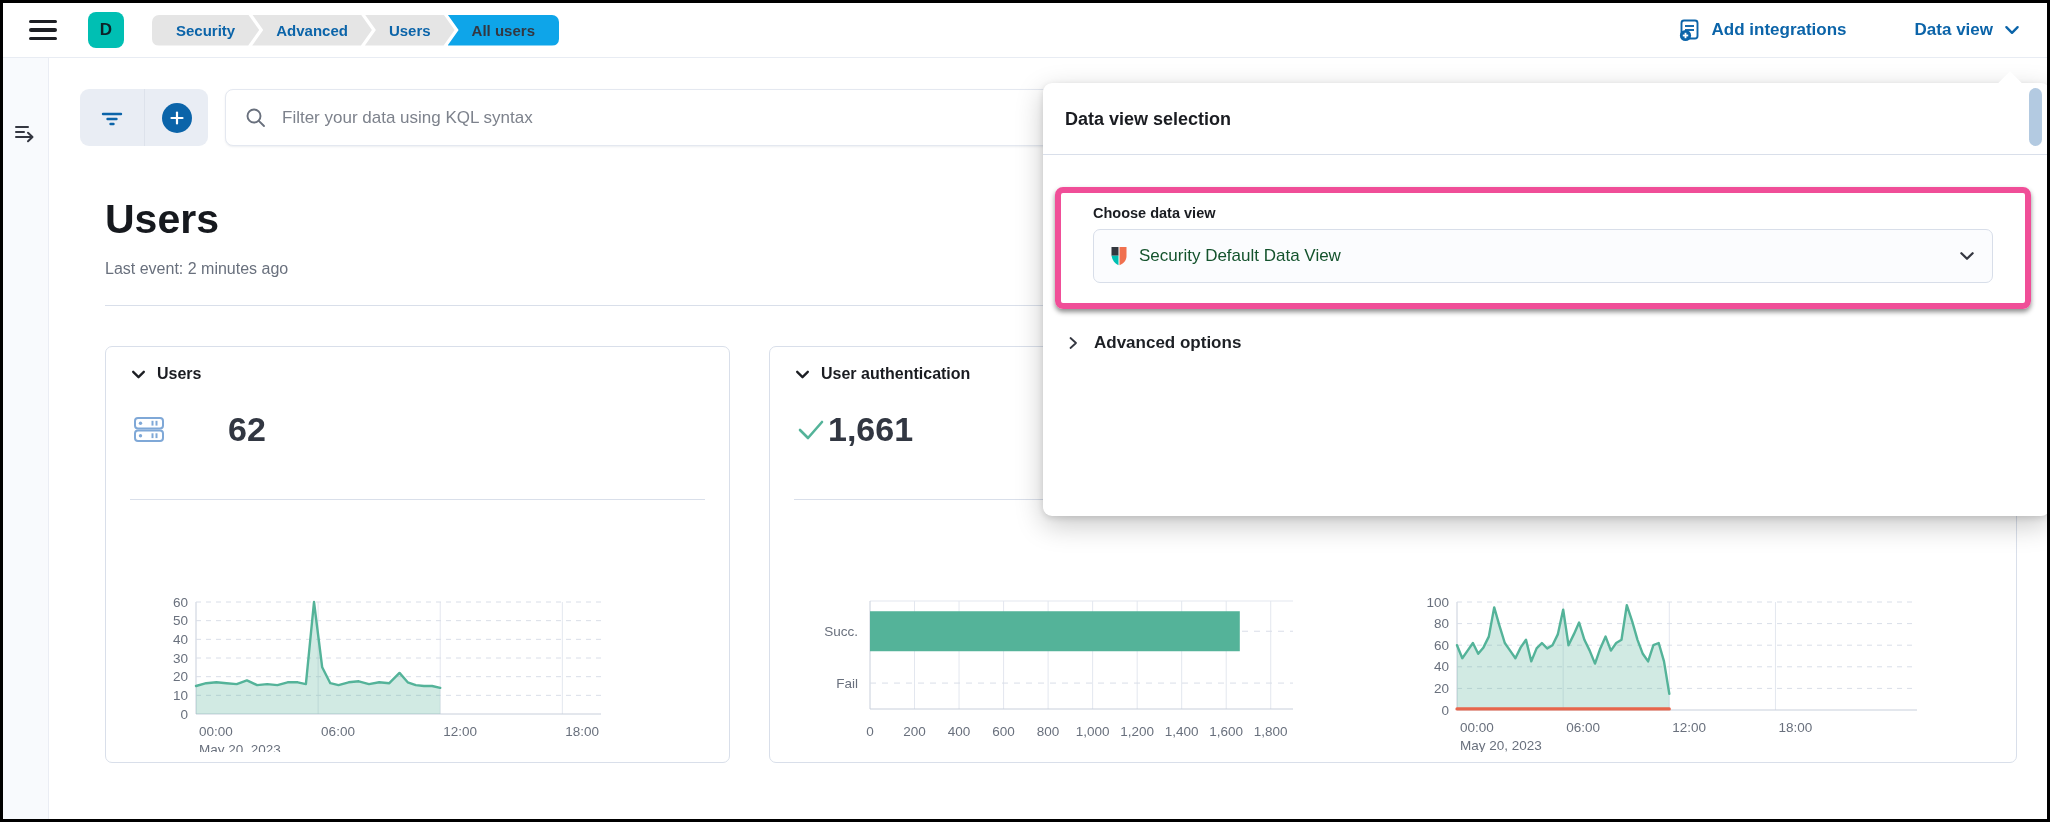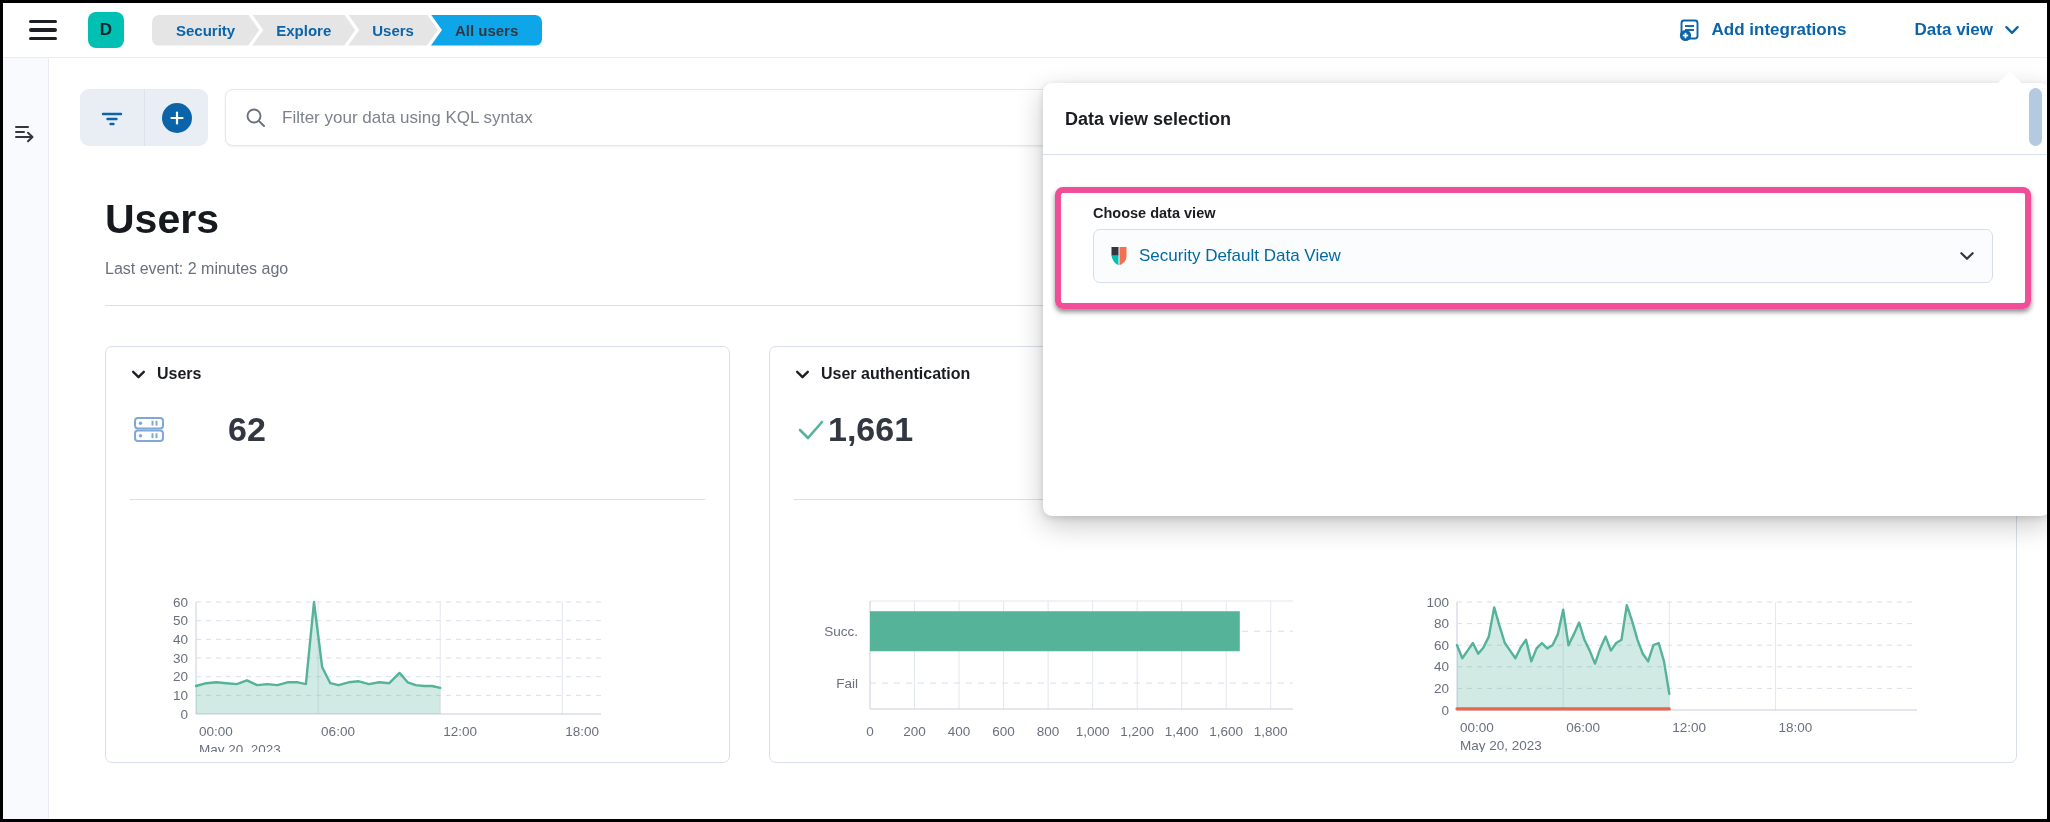--- a/index.html
+++ b/index.html
@@ -56,21 +56,21 @@
   .chart-auth-area { margin-left: 97px; }
   .chart text { fill: #69707D; font-size: 13.5px; font-family: "Liberation Sans", "DejaVu Sans", sans-serif; }
 
   
   .popover { position: absolute; left: 1040px; top: 80px; width: 1007px; height: 433px; background: #fff; border-radius: 9px; box-shadow: 0 9px 28px rgba(0,0,0,0.22), 0 2px 6px rgba(0,0,0,0.12); z-index: 20; }
   .pop-arrow { position: absolute; top: -8px; left: 958px; width: 18px; height: 18px; background: #fff; transform: rotate(45deg); }
   .pop-title { padding: 26px 22px 0; font-size: 18px; font-weight: 700; color: #1a1c21; }
   .pop-divider { border: none; border-top: 1px solid #D9DFEA; margin: 24px 0 0 0; }
   .highlight-box { margin: 32px 19px 0 12px; border: 6px solid #F04E98; border-radius: 8px; padding: 12px 32px 20px; box-shadow: 0 3px 5px rgba(0,0,0,0.45); }
   .choose-label { font-size: 14.5px; font-weight: 700; color: #1a1c21; }
-  .dv-select { margin-top: 8px; height: 54px; background: #FBFCFE; border: 1px solid #D8DEE9; border-radius: 7px; display: flex; align-items: center; gap: 11px; padding: 0 16px; font-size: 17px; color: #0369a1; cursor: pointer; }
+  .dv-select { margin-top: 8px; height: 54px; background: #FBFCFE; border: 1px solid #D8DEE9; border-radius: 7px; display: flex; align-items: center; gap: 11px; padding: 0 16px; font-size: 17px; color: #14532d; cursor: pointer; }
   .dv-chevron { margin-left: auto; display: flex; }
   .advanced-row { display: flex; align-items: center; gap: 13px; margin: 24px 0 0 22px; font-size: 17px; font-weight: 600; color: #1d2025; cursor: pointer; }
   .pop-actions { position: absolute; right: 24px; top: 338px; display: flex; align-items: center; gap: 50px; }
   .reset-btn { color: #0B64A9; font-weight: 700; font-size: 17px; cursor: pointer; background: none; border: none; font-family: inherit; }
   .save-btn { width: 180px; height: 50px; border: none; border-radius: 7px; background: #0071C2; color: #fff; font-weight: 700; font-size: 17px; cursor: pointer; font-family: inherit; }
 
   .scroll-thumb { position: absolute; right: 5px; top: 85px; width: 13px; height: 58px; border-radius: 7px; background: #B3CAE1; cursor: pointer; z-index: 30; }
 </style>
 </head>
 <body>
@@ -79,21 +79,21 @@
 
   <header class="app-header">
     <div class="hamburger">
         <span></span>
         <span></span>
         <span></span>
       </div>
     <div class="logo">D</div>
     <nav class="crumbs">
       <span class="crumb blue first">Security</span>
-      <span class="crumb blue mid">Explore</span>
+      <span class="crumb blue mid">Advanced</span>
       <span class="crumb blue mid">Users</span>
       <span class="crumb gray last">All users</span>
     </nav>
     <div class="header-right">
       <div class="hlink">
         <span style="display:flex">
           <svg width="24" height="24" viewBox="0 0 24 24">
               <rect x="3.5" y="2.5" width="16" height="18" rx="2.5" fill="none" stroke="#0B64A9" stroke-width="1.9"></rect>
               <line x1="7" y1="8" x2="16" y2="8" stroke="#0B64A9" stroke-width="1.9"></line>
               <line x1="7" y1="12" x2="16" y2="12" stroke="#0B64A9" stroke-width="1.9"></line>
@@ -316,16 +316,24 @@
             </svg>
         </span>
         <span>Security Default Data View</span>
         <span class="dv-chevron">
           <svg width="18" height="18" viewBox="0 0 16 16">
               <polyline points="3,5.5 8,10.5 13,5.5" fill="none" stroke="#343741" stroke-width="2" stroke-linecap="round" stroke-linejoin="round"></polyline>
             </svg>
         </span>
       </div>
     </div>
+    <div class="advanced-row">
+      <span style="display:flex">
+        <svg width="16" height="16" viewBox="0 0 16 16">
+            <polyline points="5.5,3 11,8 5.5,13" fill="none" stroke="#343741" stroke-width="1.8" stroke-linecap="round" stroke-linejoin="round"></polyline>
+          </svg>
+      </span>
+      <span>Advanced options</span>
+    </div>
   </div>
 
   <div class="scroll-thumb"></div>
 </div>
 
 </body></html>

